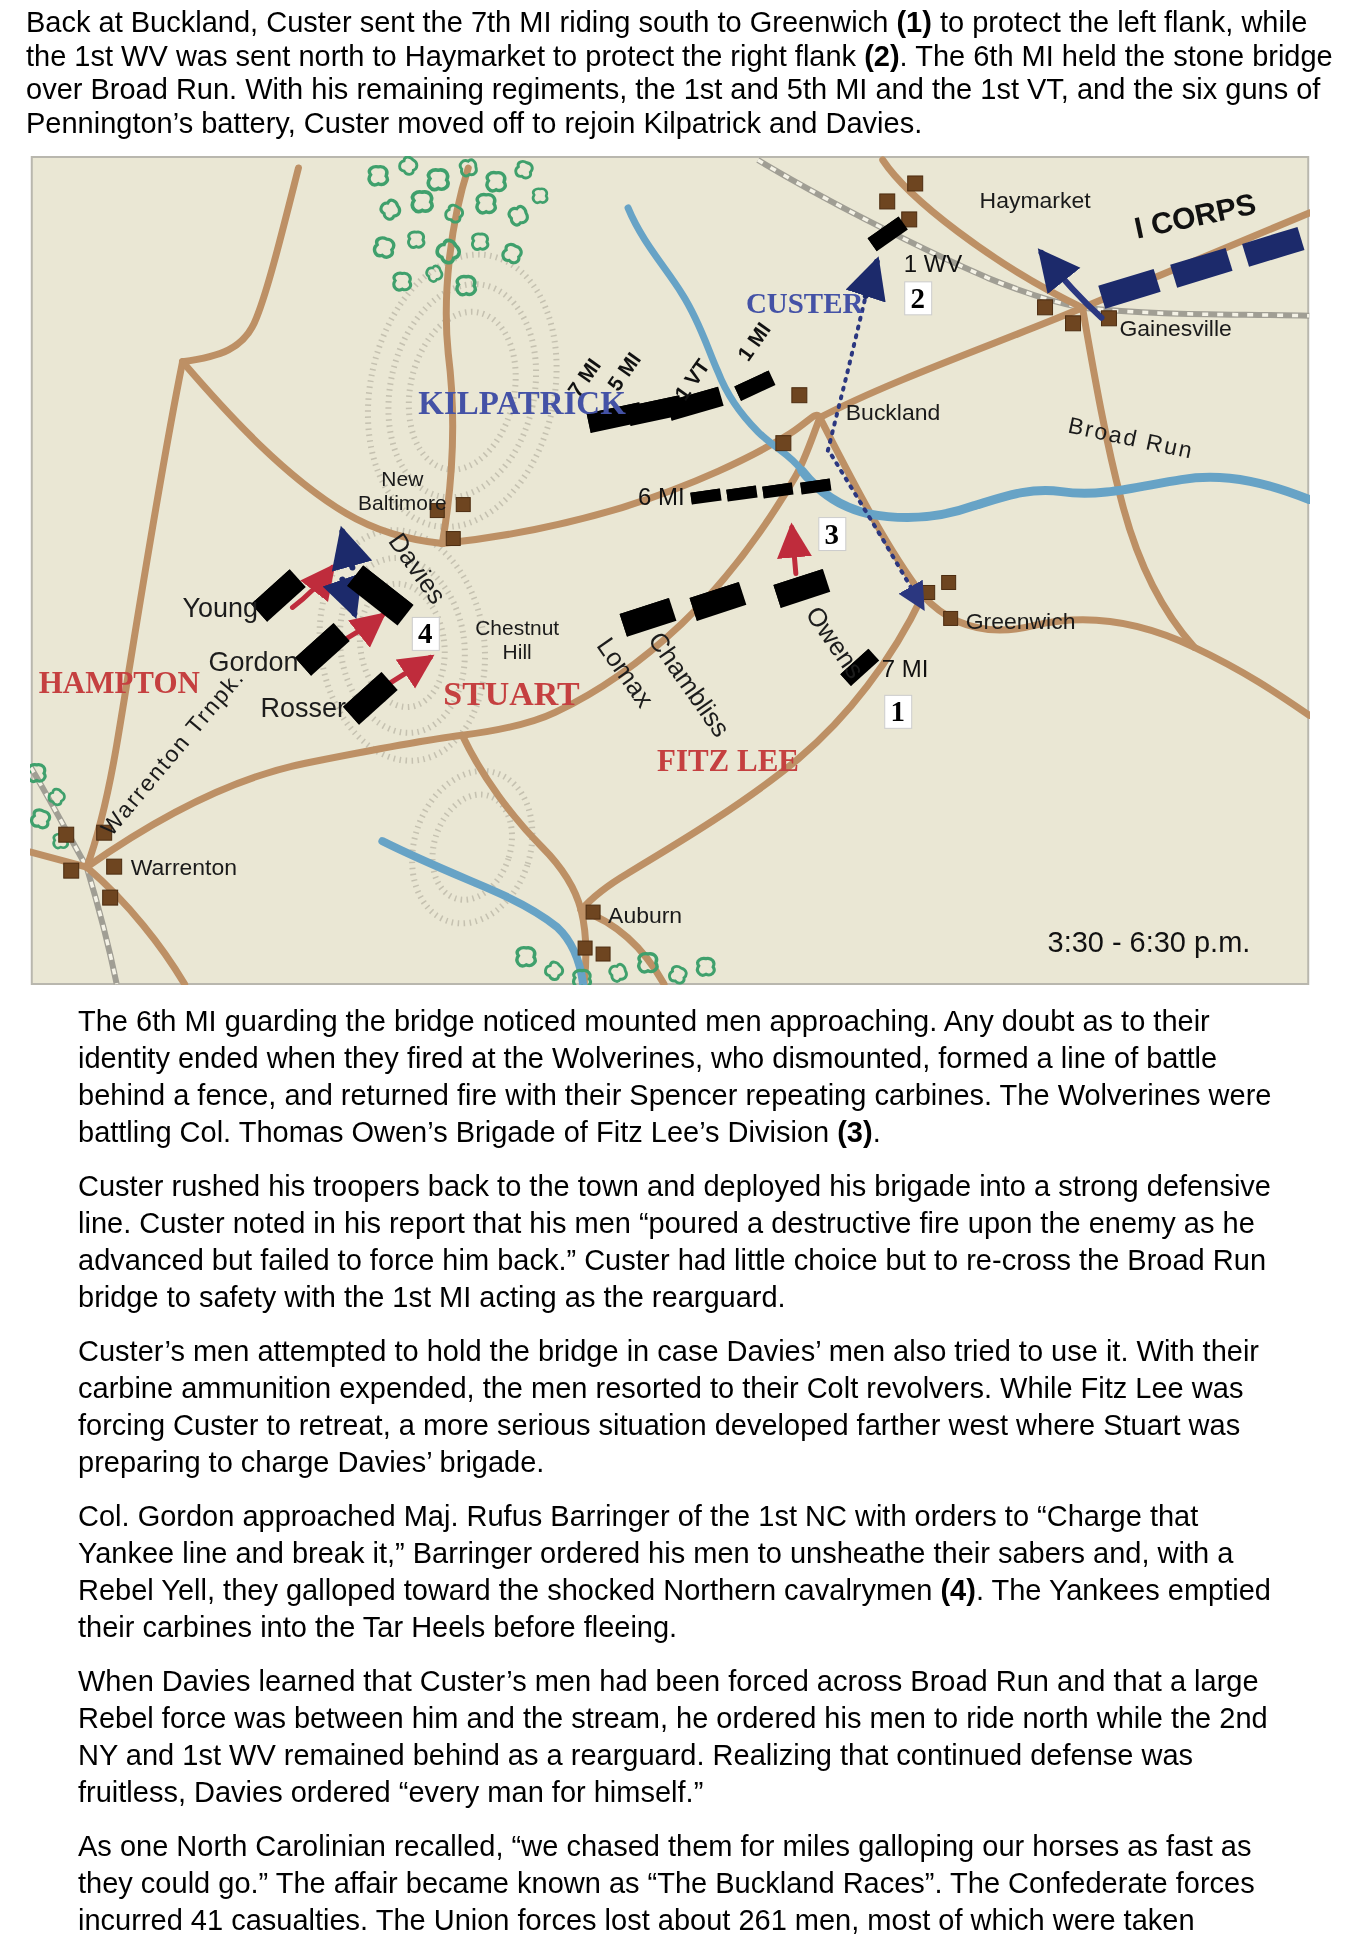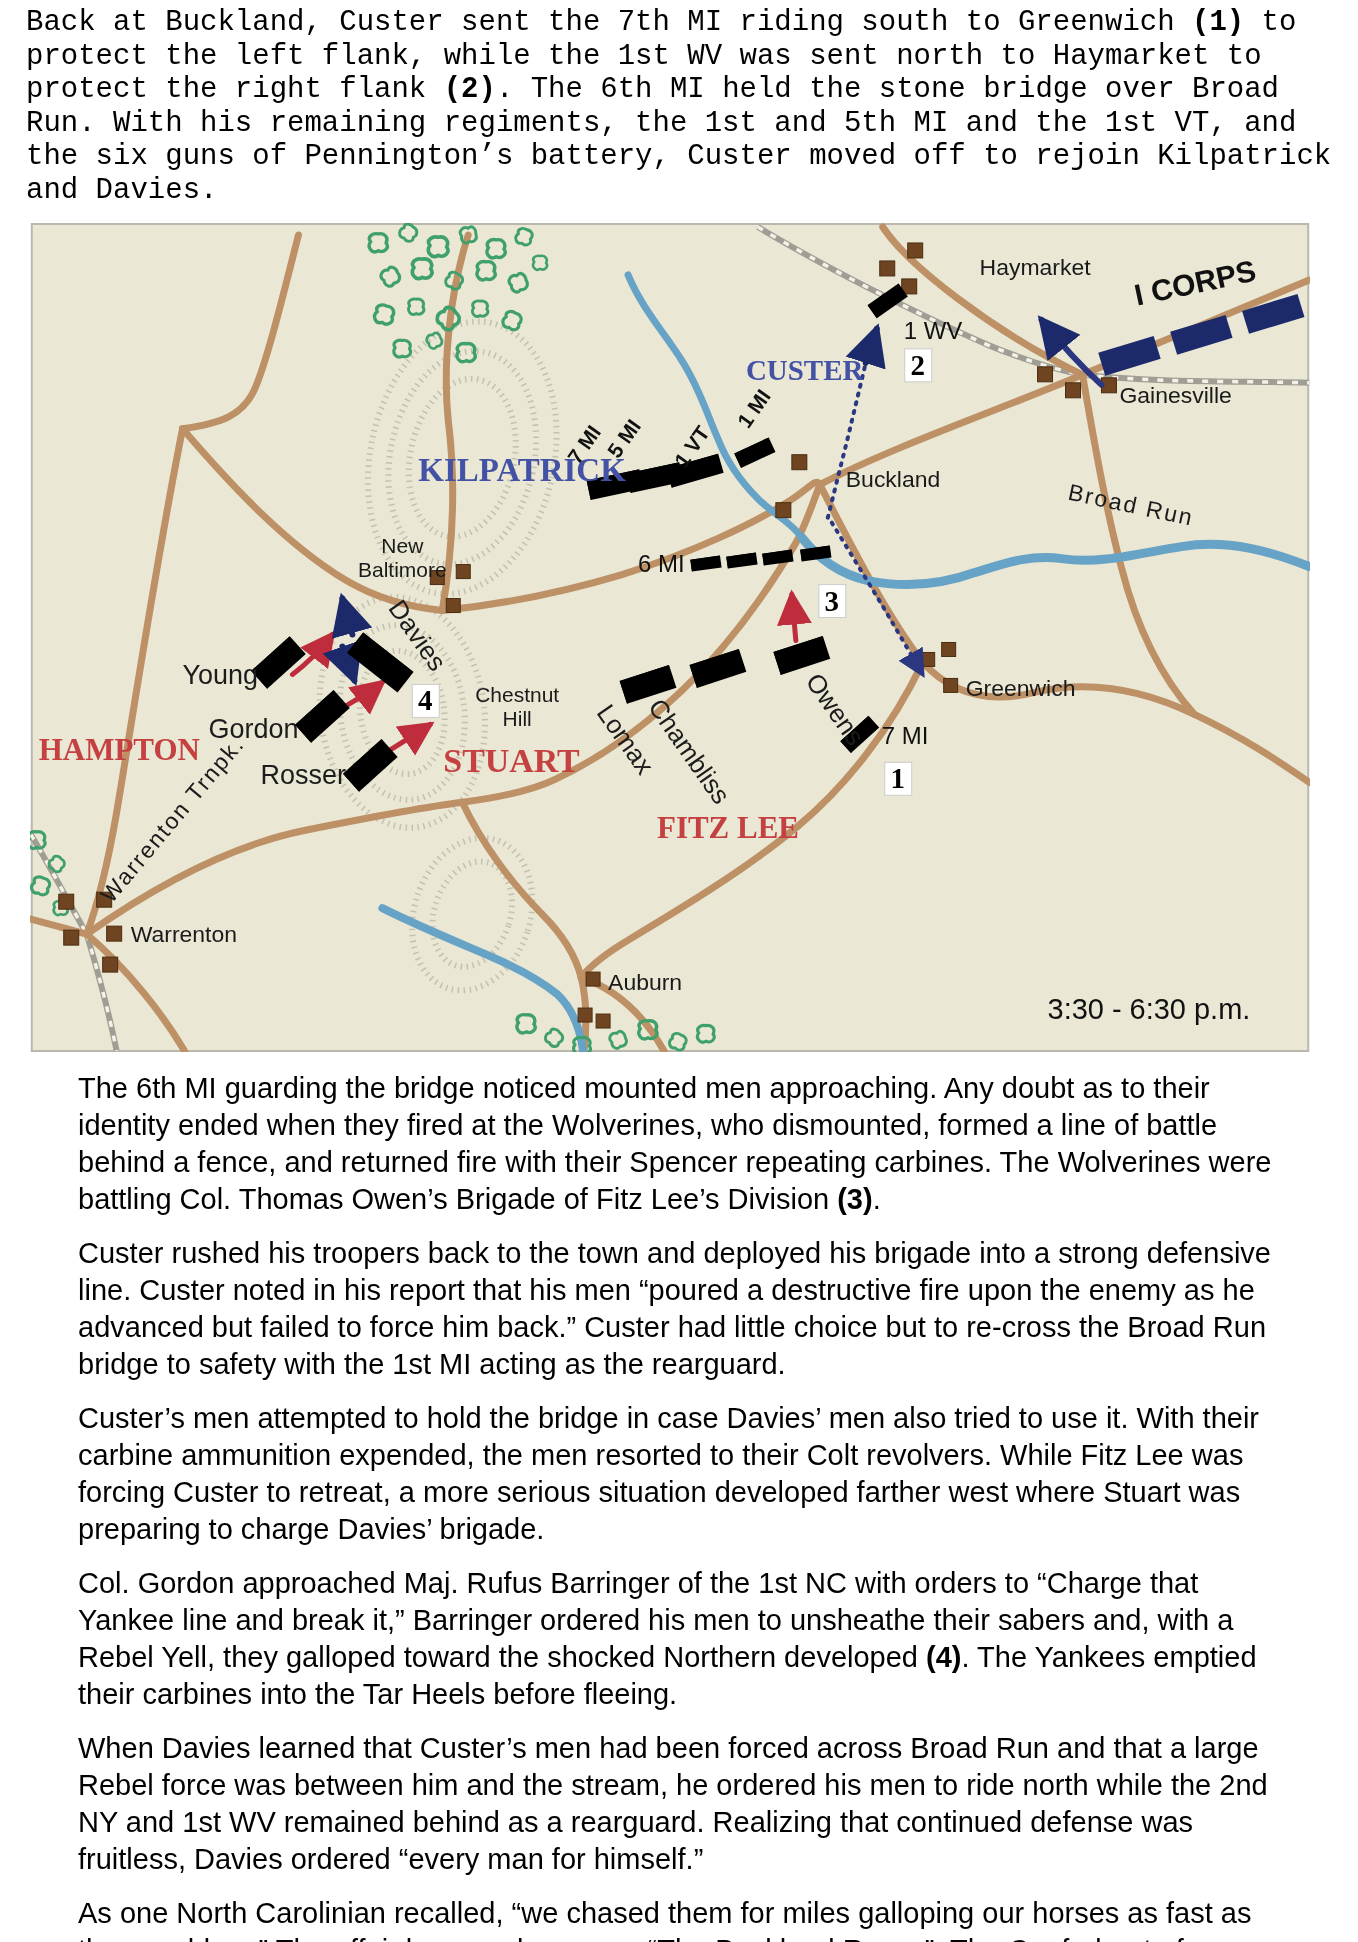--- a/index.html
+++ b/index.html
@@ -1,17 +1,17 @@
 <!DOCTYPE html>
 <html><head>
 <meta charset="utf-8">
 <style>
   html,body{margin:0;padding:0;background:#ffffff;}
   body{width:1358px;height:1942px;overflow:hidden;font-family:"Liberation Sans",sans-serif;color:#000;}
-  .intro{padding:6px 0 0 26px;width:1326px;font-size:29px;line-height:33.5px;font-family:Liberation Mono, monospace;}
+  .intro{padding:6px 0 0 26px;width:1326px;font-size:29px;line-height:33.5px;}
   .intro p,#text-body p{margin:0;}
   #text-body{margin:18px 70px 0 78px;width:1212px;font-size:29px;line-height:37px;}
   #text-body p{margin-bottom:17px;}
   b{font-weight:700;}
   .map-wrap{margin:16px 0 0 30px;width:1280px;height:829px;}
   svg{display:block;}
   
   .mapbg{fill:#eae7d4;stroke:#b9b7ae;stroke-width:2;}
   .road{fill:none;stroke:#bd9065;stroke-width:7;stroke-linecap:round;stroke-linejoin:round;}
   .rr-base{fill:none;stroke:#a09e94;stroke-width:6;stroke-linecap:butt;}
@@ -328,16 +328,16 @@
   <text class="feat" font-size="21" letter-spacing="0" transform="rotate(-50 148 602)" x="148" y="602">Warrenton Trnpk.</text>
 
   <text class="timel" x="1018" y="797">3:30 - 6:30 p.m.</text>
 </svg>
 </div>
 
 <div id="text-body">
     <p><span>The 6th MI guarding the bridge noticed mounted men approaching. Any doubt as to their identity ended when they fired at the Wolverines, who dismounted, formed a line of battle behind a fence, and returned fire with their Spencer repeating carbines. The Wolverines were battling Col. Thomas Owen’s Brigade of Fitz Lee’s Division </span><b>(3)</b><span>.</span></p>
     <p><span>Custer rushed his troopers back to the town and deployed his brigade into a strong defensive line. Custer noted in his report that his men “poured a destructive fire upon the enemy as he advanced but failed to force him back.” Custer had little choice but to re-cross the Broad Run bridge to safety with the 1st MI acting as the rearguard.</span></p>
     <p><span>Custer’s men attempted to hold the bridge in case Davies’ men also tried to use it. With their carbine ammunition expended, the men resorted to their Colt revolvers. While Fitz Lee was forcing Custer to retreat, a more serious situation developed farther west where Stuart was preparing to charge Davies’ brigade.</span></p>
-    <p><span>Col. Gordon approached Maj. Rufus Barringer of the 1st NC with orders to “Charge that Yankee line and break it,” Barringer ordered his men to unsheathe their sabers and, with a Rebel Yell, they galloped toward the shocked Northern developed </span><b>(4)</b><span>. The Yankees emptied their carbines into the Tar Heels before fleeing.</span></p>
+    <p><span>Col. Gordon approached Maj. Rufus Barringer of the 1st NC with orders to “Charge that Yankee line and break it,” Barringer ordered his men to unsheathe their sabers and, with a Rebel Yell, they galloped toward the shocked Northern cavalrymen </span><b>(4)</b><span>. The Yankees emptied their carbines into the Tar Heels before fleeing.</span></p>
     <p><span>When Davies learned that Custer’s men had been forced across Broad Run and that a large Rebel force was between him and the stream, he ordered his men to ride north while the 2nd NY and 1st WV remained behind as a rearguard. Realizing that continued defense was fruitless, Davies ordered “every man for himself.”</span></p>
     <p><span>As one North Carolinian recalled, “we chased them for miles galloping our horses as fast as they could go.” The affair became known as “The Buckland Races”. The Confederate forces incurred 41 casualties. The Union forces lost about 261 men, most of which were taken prisoner.</span></p>
   </div>
 
 </body></html>

